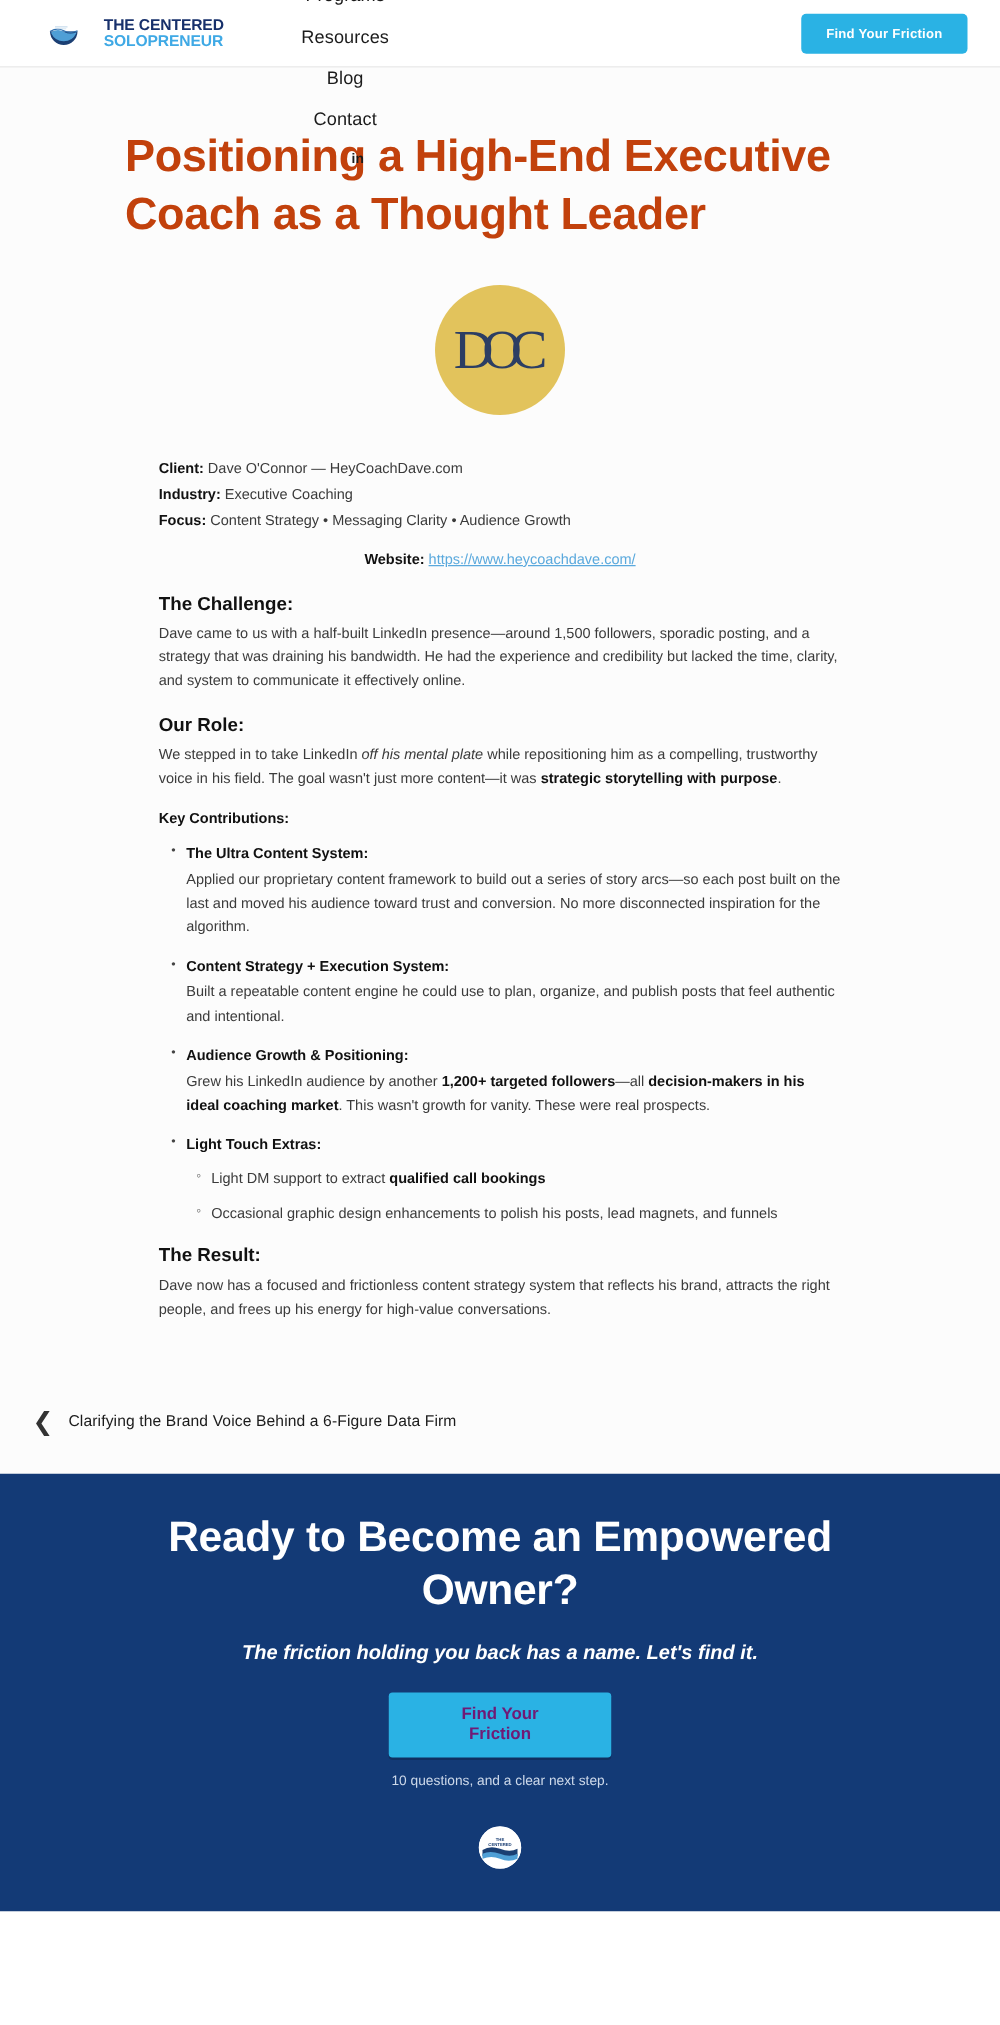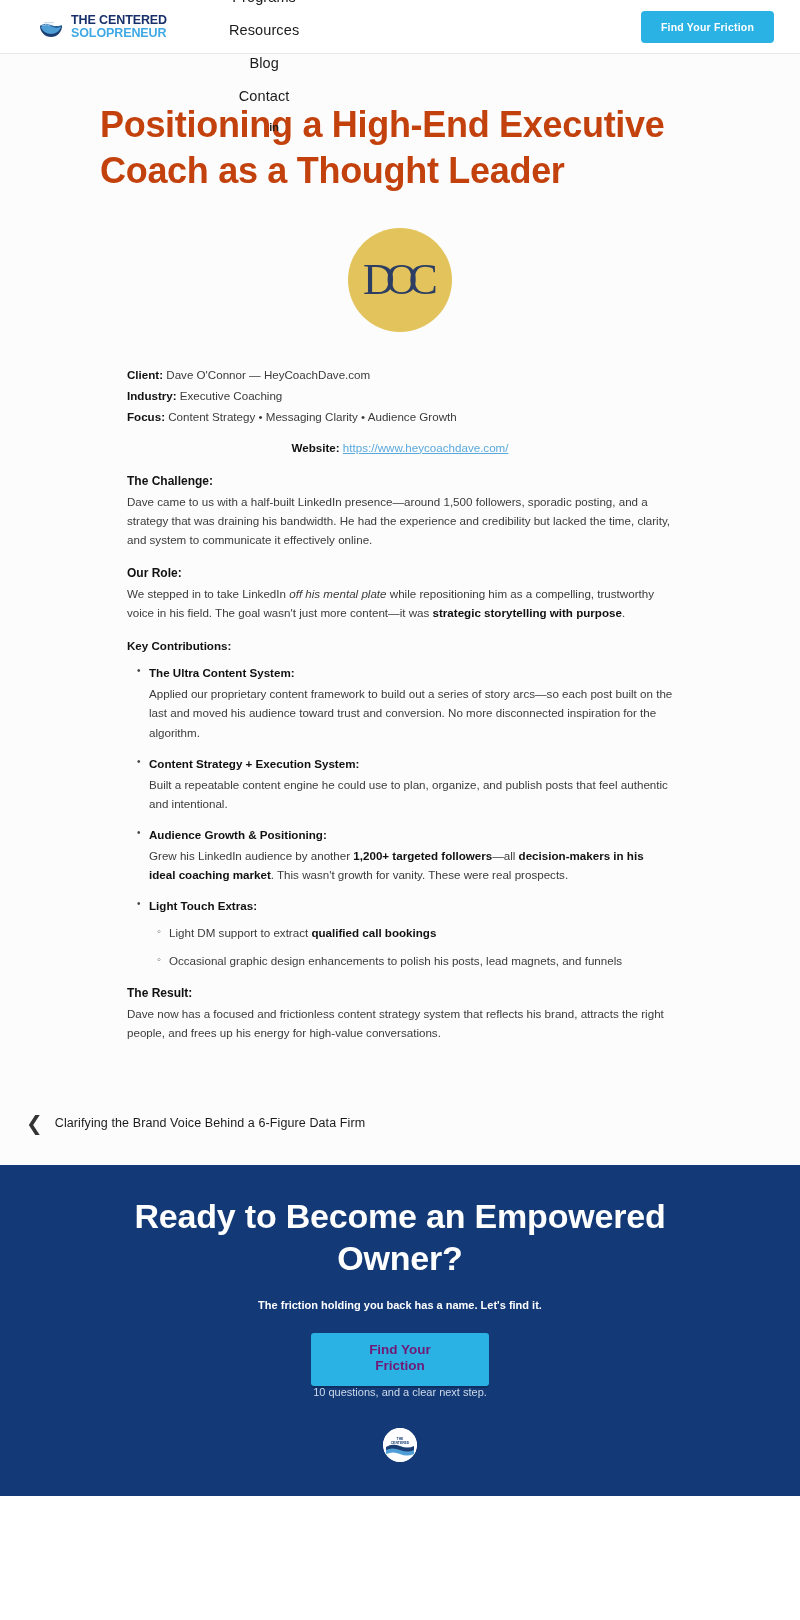--- a/index.html
+++ b/index.html
@@ -25,22 +25,22 @@
     display: flex;
     align-items: center;
     padding: 0 26px 0 38px;
     border-bottom: 1px solid #e8e8e8;
     position: relative;
     z-index: 5;
   }
 
   .brand {
     display: flex;
-    align-items: flex-end;
-    gap: 7px;
+    align-items: center;
+    gap: 19px;
     flex: 0 0 auto;
   }
   .brand-mark {
     width: 26px;
     height: 22px;
     position: relative;
     flex: 0 0 auto;
   }
   .brand-words {
     line-height: 1.02;
@@ -162,21 +162,21 @@
   .website-line { margin-bottom: 14px; font-size: 11.6px; text-align: center; }
   .website-link {
     color: #5aa9dd;
     text-decoration: underline;
     cursor: pointer;
   }
 
   .sec-head {
     font-weight: bold;
     color: #111;
-    font-size: 12px;
+    font-size: 15px;
     margin-bottom: 1px;
   }
   .sec-para {
     margin-bottom: 14px;
     font-size: 11.6px;
     line-height: 1.66;
   }
   .sec-para:last-child { margin-bottom: 0; }
 
   .b { font-weight: bold; color: #111; }
@@ -286,40 +286,42 @@
     margin: 0 auto;
     color: #ffffff;
     font-size: 34px;
     font-weight: bold;
     line-height: 1.24;
     letter-spacing: -0.2px;
   }
   .cta-sub {
     margin-top: 20px;
     color: #ffffff;
-    font-size: 11px;
-    font-weight: bold;
+    font-size: 16px;
+    font-weight: bold;
+    font-style: italic;
   }
   .cta-button {
     margin: 22px auto 0 auto;
     display: block;
     width: 178px;
     padding: 9px 0 11px 0;
     background: #2ab2e4;
     color: #701a75;
     border: none;
     border-radius: 3px;
     font-size: 13.5px;
     font-weight: bold;
     line-height: 1.22;
     cursor: pointer;
     font-family: "Liberation Sans", sans-serif;
     box-shadow: 0 2px 0 rgba(0,0,0,0.18);
   }
   .cta-note {
+    margin-top: 13px;
     color: #cdd9ea;
     font-size: 11px;
   }
 
   .footer-mark-wrap {
     margin-top: 30px;
     display: flex;
     justify-content: center;
   }
   .footer-mark {

